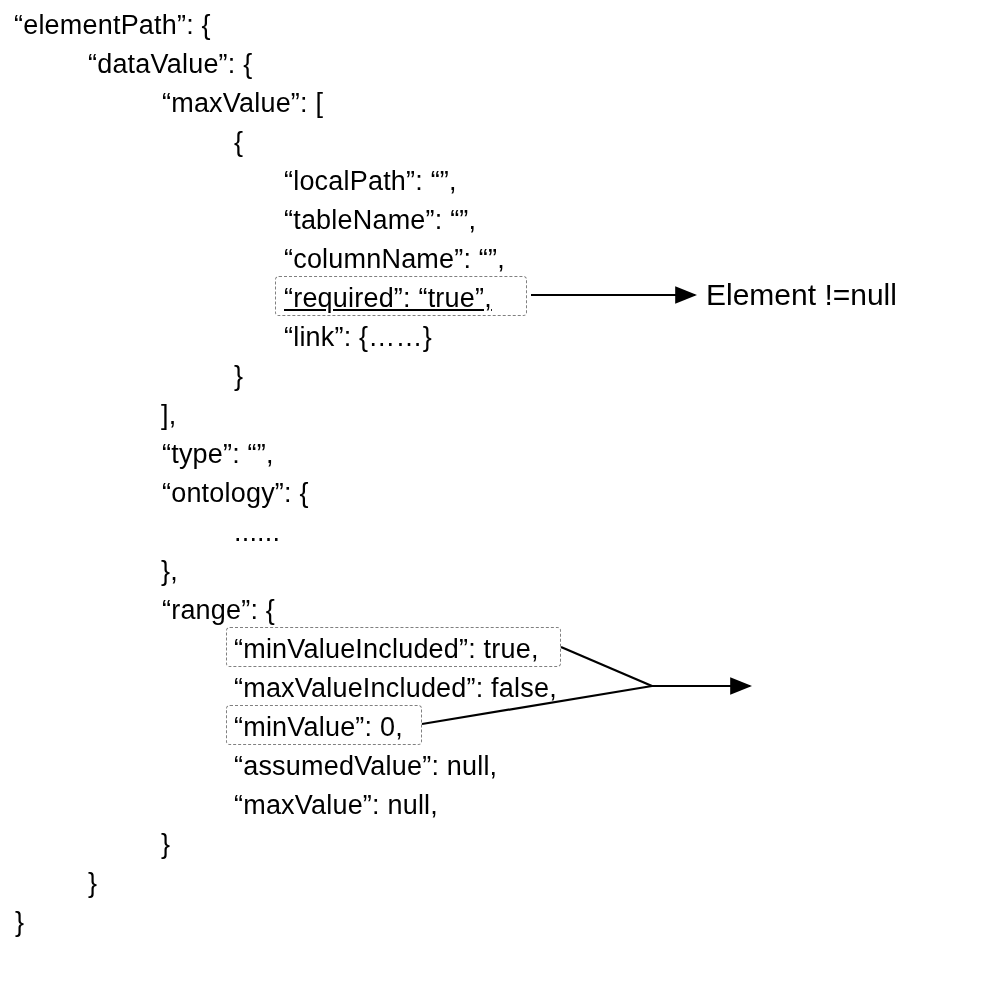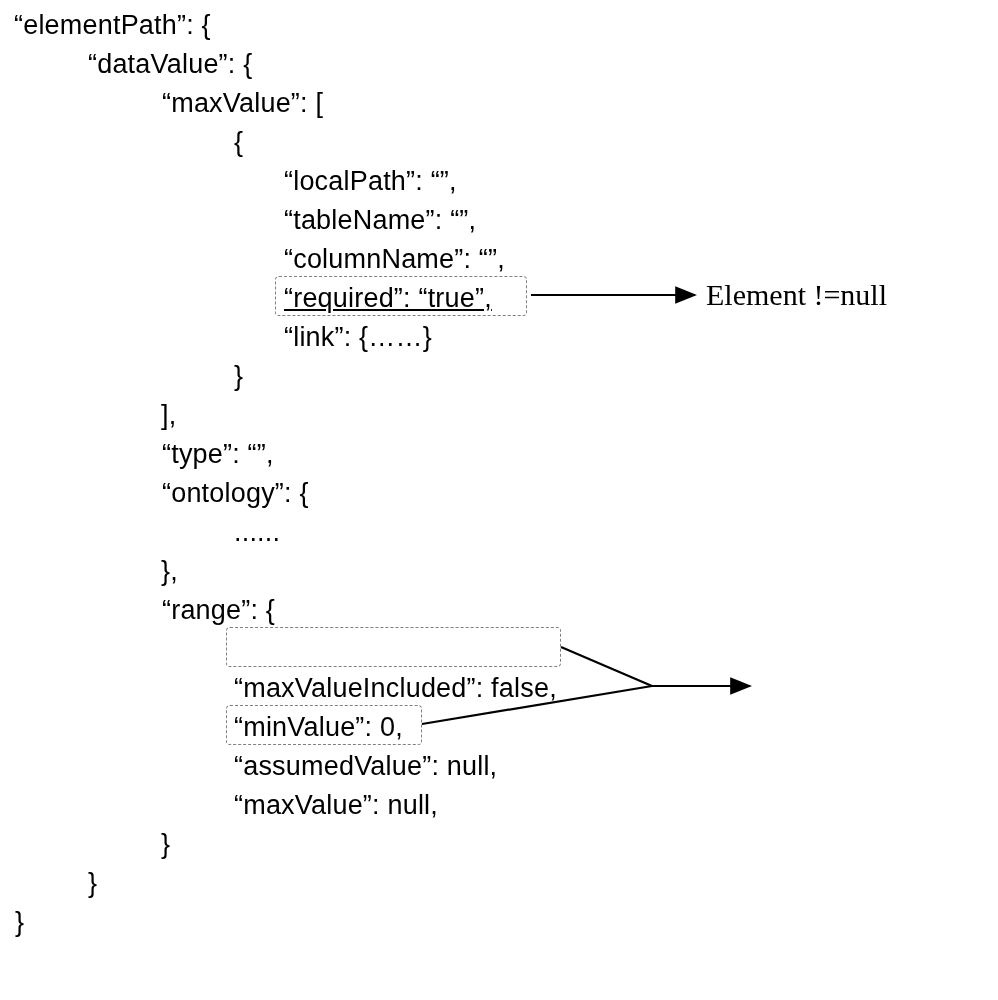--- a/index.html
+++ b/index.html
@@ -28,21 +28,20 @@
     position: absolute;
     border: 1.5px dashed #808080;
     border-radius: 4px;
     background: transparent;
   }
   .annotation {
     position: absolute;
     font-size: 30px;
     color: #000;
     white-space: nowrap;
-    font-family: Liberation Serif, serif;
   }
   svg.overlay {
     position: absolute;
     left: 0;
     top: 0;
     width: 998px;
     height: 1000px;
     pointer-events: none;
   }
 </style>
@@ -60,20 +59,21 @@
   <div class="code-line" style="left:284px; top:244px;">“columnName”: “”,</div>
   <div class="code-line" style="left:284px; top:283px;text-decoration:underline;">“required”: “true”,</div>
   <div class="code-line" style="left:284px; top:322px;">“link”: {……}</div>
   <div class="code-line" style="left:234px; top:361px;">}</div>
   <div class="code-line" style="left:161px; top:400px;">],</div>
   <div class="code-line" style="left:162px; top:439px;">“type”: “”,</div>
   <div class="code-line" style="left:162px; top:478px;">“ontology”: {</div>
   <div class="code-line" style="left:234px; top:517px;">......</div>
   <div class="code-line" style="left:161px; top:556px;">},</div>
   <div class="code-line" style="left:162px; top:595px;">“range”: {</div>
+  <div class="code-line" style="left:234px; top:634px;">“minValueIncluded”: true,</div>
   <div class="code-line" style="left:234px; top:673px;">“maxValueIncluded”: false,</div>
   <div class="code-line" style="left:234px; top:712px;">“minValue”: 0,</div>
   <div class="code-line" style="left:234px; top:790px;">“maxValue”: null,</div>
   <div class="code-line" style="left:234px; top:751px;">“assumedValue”: null,</div>
   <div class="code-line" style="left:161px; top:829px;">}</div>
   <div class="code-line" style="left:88px;  top:868px;">}</div>
   <div class="code-line" style="left:15px;  top:907px;">}</div>
 
   <div class="highlight" style="left:275px; top:276px; width:250px; height:38px;"></div>
   <div class="highlight" style="left:226px; top:627px; width:333px; height:38px;"></div>

